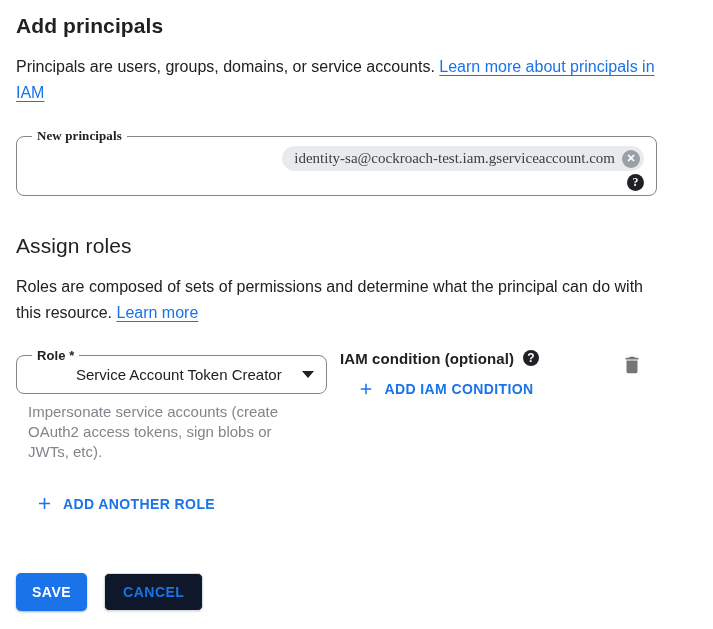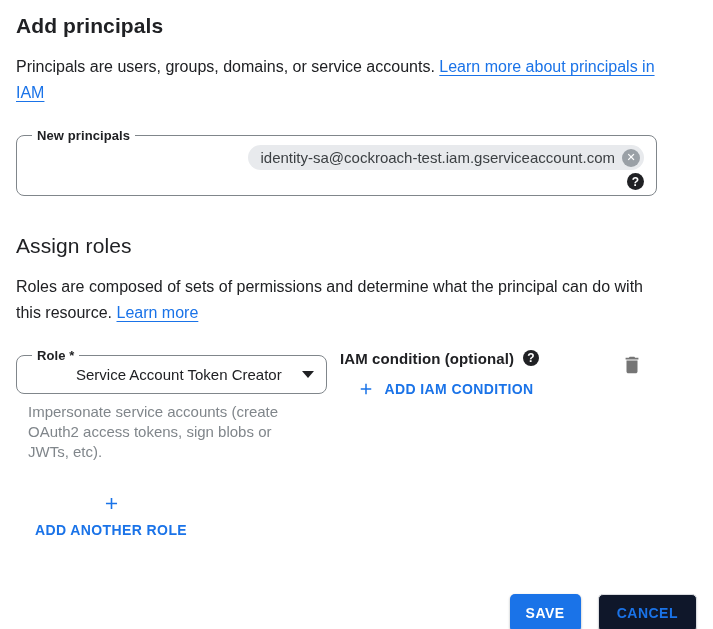--- a/index.html
+++ b/index.html
@@ -46,20 +46,21 @@
     padding: 0 5px;
     margin-left: 3px;
     letter-spacing: .1px;
   }
 
   
   .principals-fieldset {
     margin-top: 22px;
     width: 641px;
     height: 68px;
+    font-family: Liberation Serif, serif;
   }
   .principals-row {
     display: flex;
     align-items: flex-end;
     justify-content: space-between;
     padding-top: 2px;
     flex-direction: column;
   }
   .chip {
     display: inline-flex;
@@ -178,41 +179,40 @@
     color: #1a73e8;
     font-family: inherit;
     font-size: 14px;
     font-weight: bold;
     letter-spacing: .4px;
     cursor: pointer;
     padding: 0;
     justify-content: center;
   }
   .add-condition-btn { margin-top: 13px; margin-left: 12px; }
-  .add-role-btn { margin-top: 32px; margin-left: 19px; flex-direction: column; }
+  .add-role-btn { margin-top: 32px; margin-left: 19px; }
   .plus-icon { display: inline-flex; }
 
   .delete-btn {
     margin-left: auto;
     margin-right: 14px;
     margin-top: 6px;
     background: none;
     border: none;
     cursor: pointer;
     padding: 0;
     display: inline-flex;
   }
 
   
   .actions {
     display: flex;
     align-items: center;
     gap: 17px;
     margin-top: 56px;
-    justify-content: flex-end;
   }
   .btn {
     font-family: inherit;
     font-size: 14px;
     font-weight: bold;
     letter-spacing: .5px;
     border-radius: 5px;
     height: 38px;
     cursor: pointer;
   }

